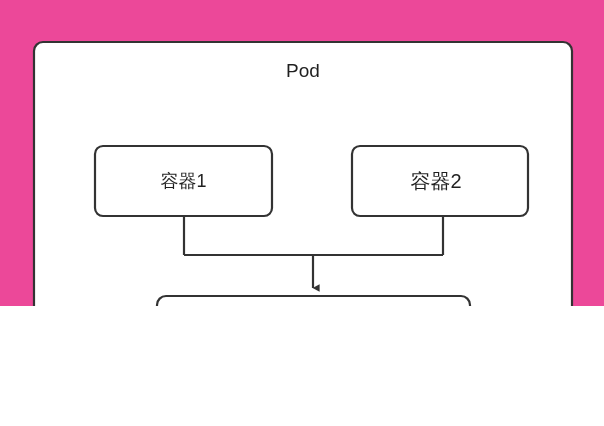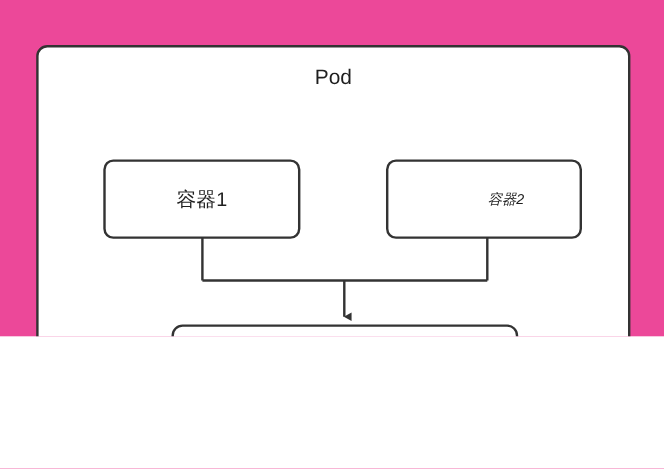--- a/index.html
+++ b/index.html
@@ -40,26 +40,25 @@
     font-size: 19px;
   }
   #container1-label {
     left: 95px;
     top: 146px;
     width: 177px;
     height: 70px;
     font-size: 18px;
   }
   #container2-label {
-    left: 372px;
+    left: 348px;
     top: 146px;
     width: 176px;
     height: 70px;
-    font-size: 13px;
-    font-style: italic;
+    font-size: 20px;
   }
   #pause-label {
     left: 157px;
     top: 296px;
     width: 313px;
     height: 54px;
     font-size: 19px;
   }
 </style>
 </head>

